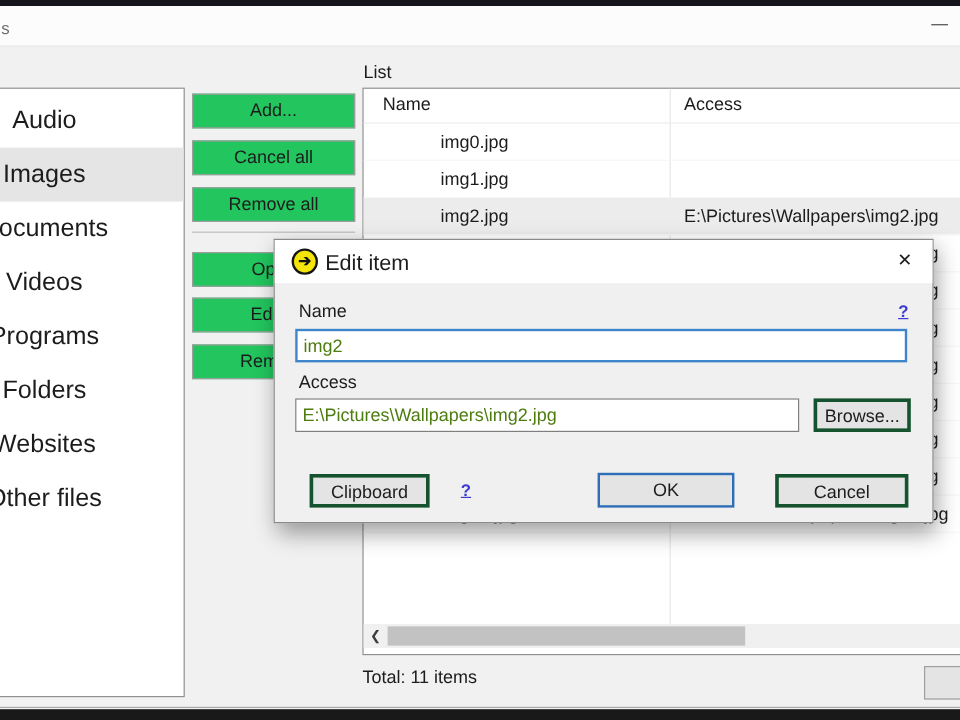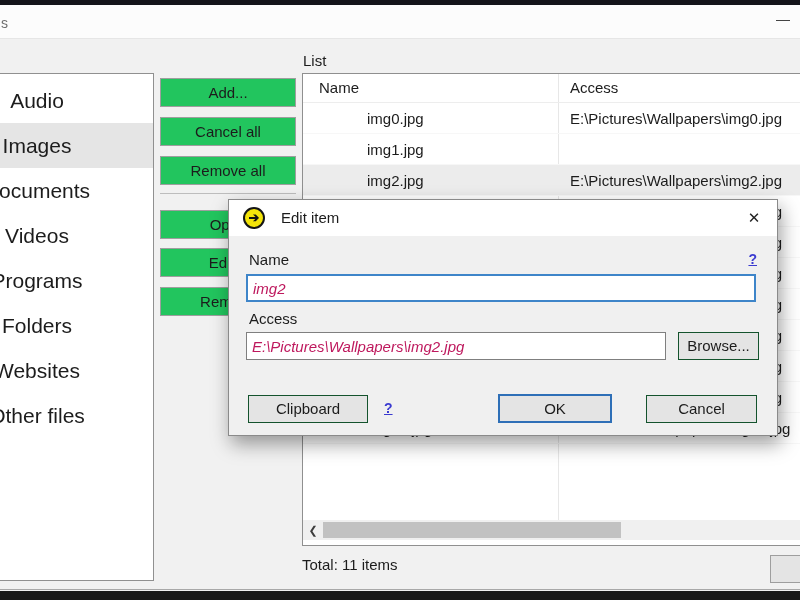--- a/index.html
+++ b/index.html
@@ -37,31 +37,31 @@
   .corner-btn{position:absolute;left:770px;top:555px;width:60px;height:28px;background:#e4e4e4;border:1px solid #9e9e9e;box-sizing:border-box;}
   
   .bottom-line{position:absolute;left:0;top:589px;width:800px;height:1px;background:#a8a8a8;}
   .bottombar{position:absolute;left:0;top:591px;width:800px;height:9px;background:#191919;}
   
   .dialog{position:absolute;left:228px;top:199px;width:550px;height:237px;background:#f0f0f0;border:1px solid #8a8a8a;
           box-shadow:3px 8px 18px rgba(0,0,0,.38);box-sizing:border-box;z-index:10;}
   .dlg-title{position:absolute;left:0;top:0;right:0;height:36px;background:#fff;}
   .dlg-icon{position:absolute;left:14px;top:7px;width:18px;height:18px;border-radius:50%;background:#f3e40a;border:2px solid #151515;
             text-align:center;line-height:18px;font-size:13px;font-weight:bold;color:#111;}
-  .dlg-title-text{position:absolute;left:52px;top:9px;font-size:15px;}
+  .dlg-title-text{position:absolute;left:42px;top:9px;font-size:18px;}
   .dlg-close{position:absolute;right:12px;top:8px;width:22px;height:22px;text-align:center;line-height:20px;font-size:15px;color:#222;}
   .dlg-label{position:absolute;font-size:15px;}
   .help-link{position:absolute;font-size:14px;font-weight:bold;color:#3a3ad0;text-decoration:underline;}
-  .dlg-input{position:absolute;font-size:15px;font-family:"Liberation Sans",sans-serif;background:#fff;color:#be185d;
-             padding:0 0 0 5px;box-sizing:border-box;font-style:italic;}
+  .dlg-input{position:absolute;font-size:15px;font-family:"Liberation Sans",sans-serif;background:#fff;color:#4d7c0f;
+             padding:0 0 0 5px;box-sizing:border-box;}
   #name-input{left:17px;top:74px;width:510px;height:28px;border:2px solid #3e85c9;}
   #access-input{left:17px;top:132px;width:420px;height:28px;border:1px solid #7f7f7f;}
-  .dlg-btn{position:absolute;height:28px;background:#e4e4e4;border:1px solid #14532d;font-size:15px;text-align:center;line-height:26px;box-sizing:border-box;}
+  .dlg-btn{position:absolute;height:28px;background:#e4e4e4;border:3px solid #14532d;font-size:15px;text-align:center;line-height:26px;box-sizing:border-box;}
   #browse-btn{left:449px;top:132px;width:81px;}
-  #clipboard-btn{left:19px;top:195px;width:120px;}
+  #clipboard-btn{left:29px;top:195px;width:100px;}
   #ok-btn{left:269px;top:194px;width:114px;height:29px;border:2px solid #2e6fb7;line-height:25px;}
   #cancel-btn{left:417px;top:195px;width:111px;}
 </style>
 </head>
 <body>
 
 <div class="stage">
 
   <div class="topbar"></div>
   <div class="titlebar">
@@ -92,21 +92,20 @@
 
   <div class="table">
     <div class="col-sep"></div>
     <div class="thead">
       <span class="th-name">Name</span>
       <span class="th-access">Access</span>
     </div>
     <div class="tbody">
         <div class="trow">
           <span class="c-name">img0.jpg</span>
-          <span class="c-access">E:\Pictures\Wallpapers\img0.jpg</span>
         </div>
         <div class="trow">
           <span class="c-name">img1.jpg</span>
         </div>
         <div class="trow sel">
           <span class="c-name">img2.jpg</span>
           <span class="c-access">E:\Pictures\Wallpapers\img2.jpg</span>
         </div>
         <div class="trow">
           <span class="c-name">img3.jpg</span>

